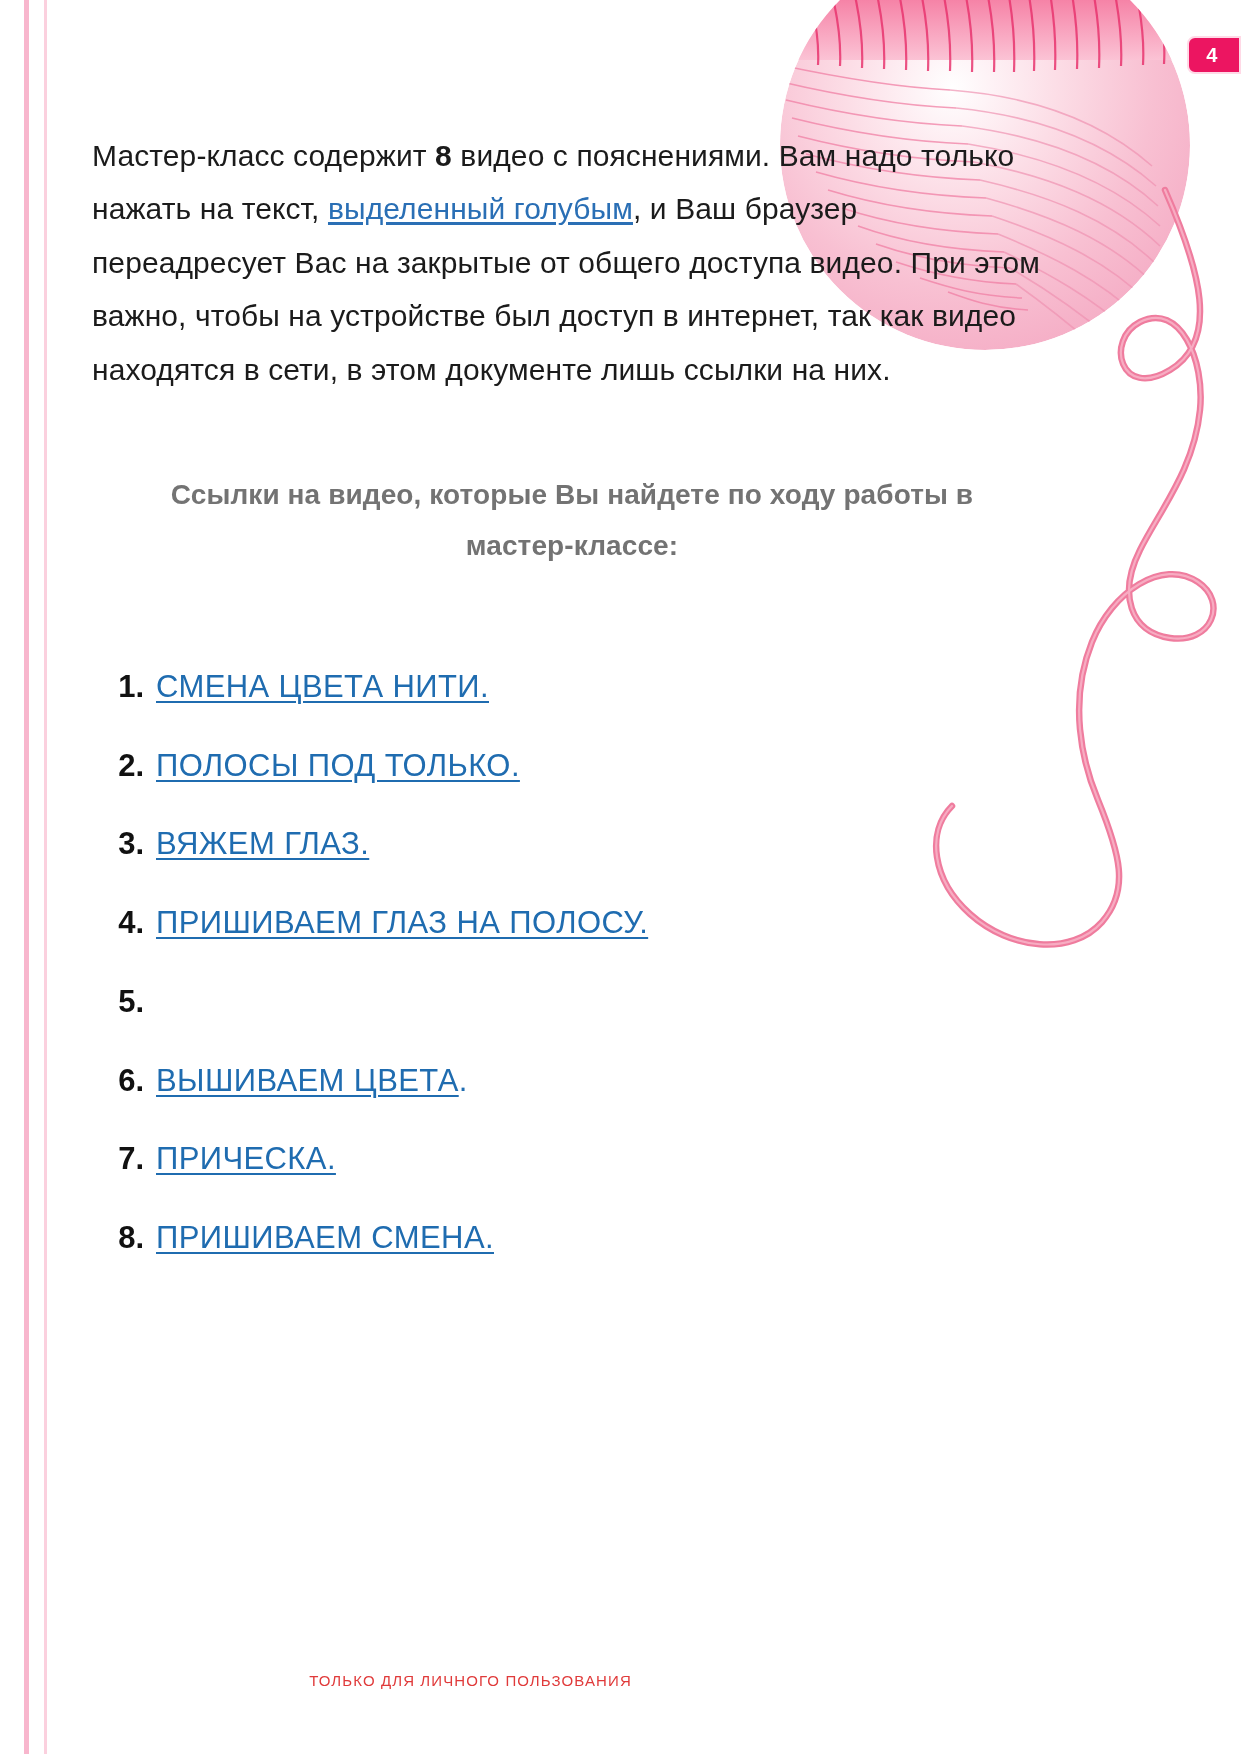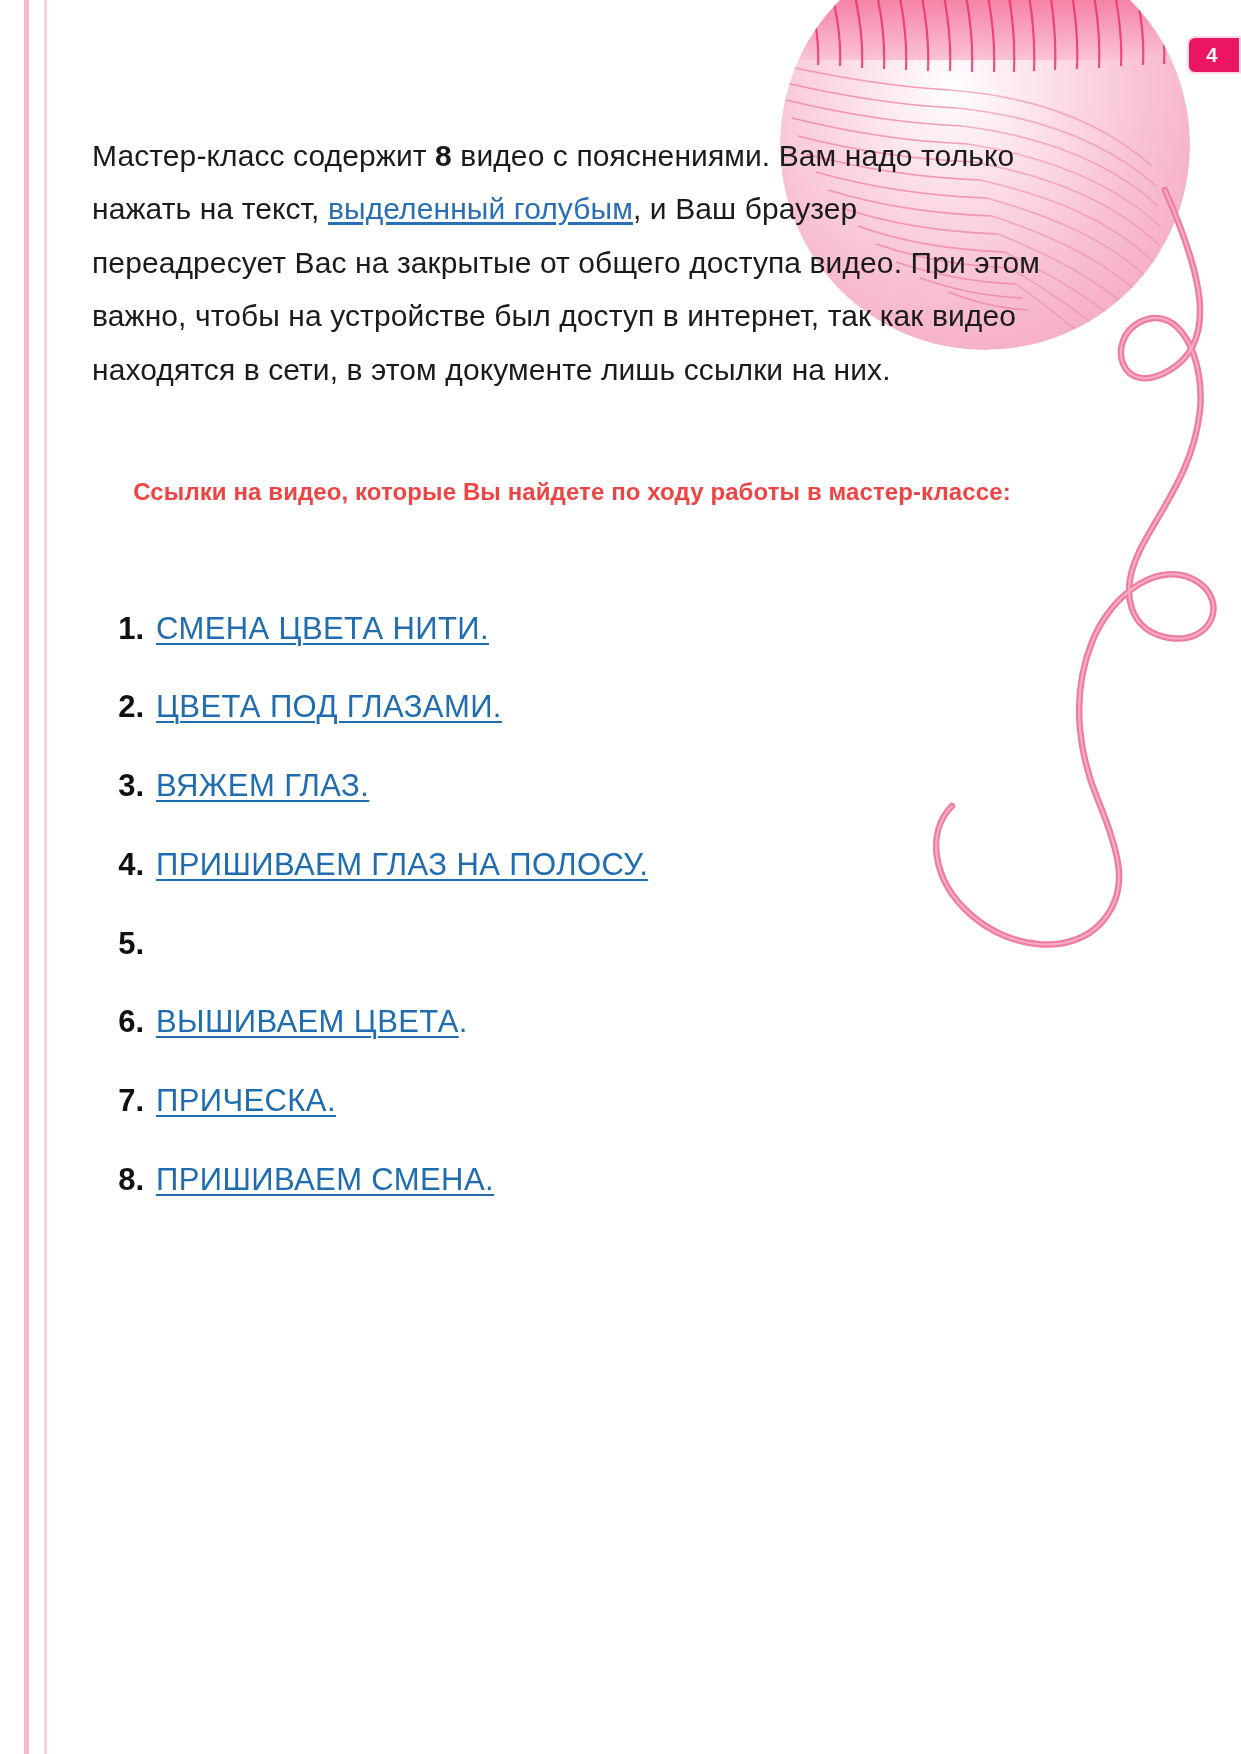--- a/index.html
+++ b/index.html
@@ -87,24 +87,24 @@
   }
   .intro b { font-weight: 700; }
   .link-inline {
     color: #2a6fb5;
     text-decoration: underline;
     text-underline-offset: 3px;
   }
 
   .section-title {
     margin-top: 74px;
-    font-size: 24px;
+    font-size: 28px;
     line-height: 1.82;
     font-weight: 700;
-    color: #ef4444;
+    color: #737373;
     text-align: center;
     padding: 0 34px;
     letter-spacing: 0.1px;
   }
 
   .video-list {
     margin: 96px 0 0 0;
     padding: 0;
     list-style: none;
     counter-reset: vid;
@@ -283,21 +283,21 @@
 
     <h2 class="section-title">Ссылки на видео, которые Вы найдете по ходу работы в мастер-классе:</h2>
 
     <ol class="video-list">
       <li>
         <span class="num">1.</span>
         <span><a class="vlink" href="#">СМЕНА ЦВЕТА НИТИ.</a><span class="trail-dot"></span></span>
       </li>
       <li>
         <span class="num">2.</span>
-        <span><a class="vlink" href="#">ЦВЕТА ПОД ГЛАЗАМИ.</a><span class="trail-dot"></span></span>
+        <span><a class="vlink" href="#">ПОЛОСЫ ПОД ТОЛЬКО.</a><span class="trail-dot"></span></span>
       </li>
       <li>
         <span class="num">3.</span>
         <span><a class="vlink" href="#">ВЯЖЕМ ГЛАЗ.</a><span class="trail-dot"></span></span>
       </li>
       <li>
         <span class="num">4.</span>
         <span><a class="vlink" href="#">ПРИШИВАЕМ ГЛАЗ НА ПОЛОСУ.</a><span class="trail-dot"></span></span>
       </li>
       <li>
@@ -312,14 +312,15 @@
         <span><a class="vlink" href="#">ПРИЧЕСКА.</a><span class="trail-dot"></span></span>
       </li>
       <li>
         <span class="num">8.</span>
         <span><a class="vlink" href="#">ПРИШИВАЕМ СМЕНА.</a><span class="trail-dot"></span></span>
       </li>
     </ol>
 
   </div>
 
+  <div class="footer-note">ТОЛЬКО ДЛЯ ЛИЧНОГО ПОЛЬЗОВАНИЯ</div>
 
 </div>
 
 </body></html>

